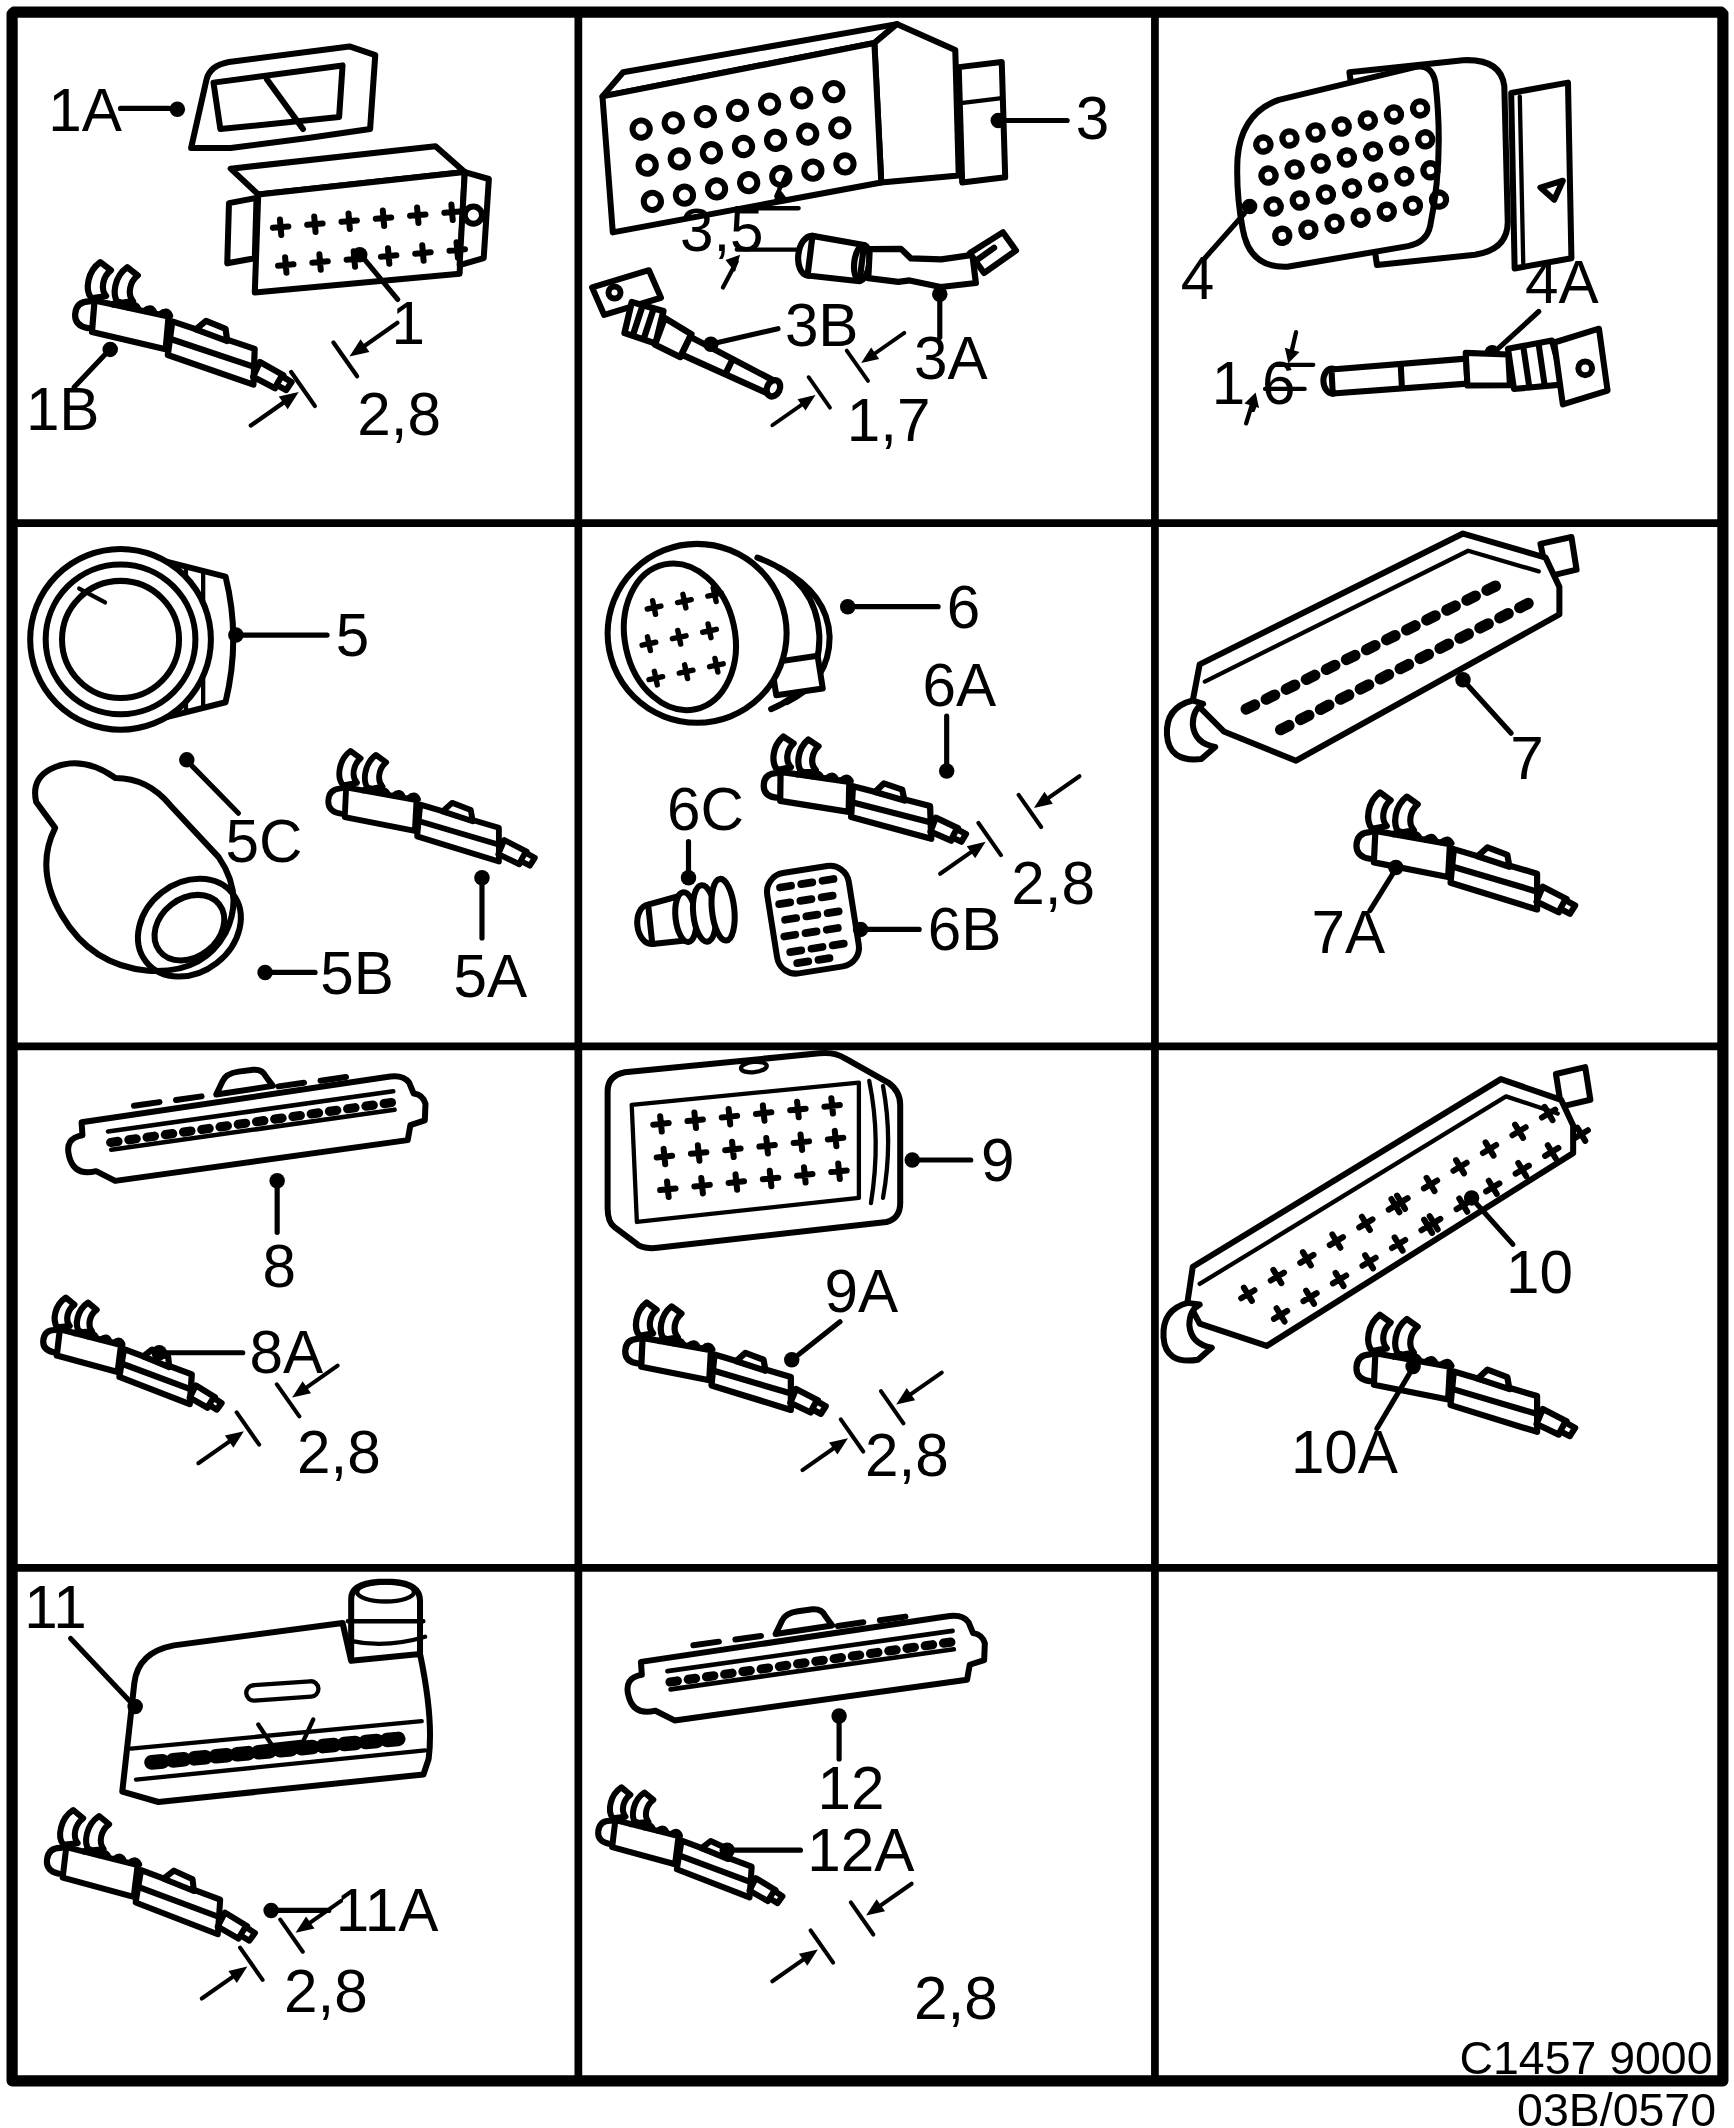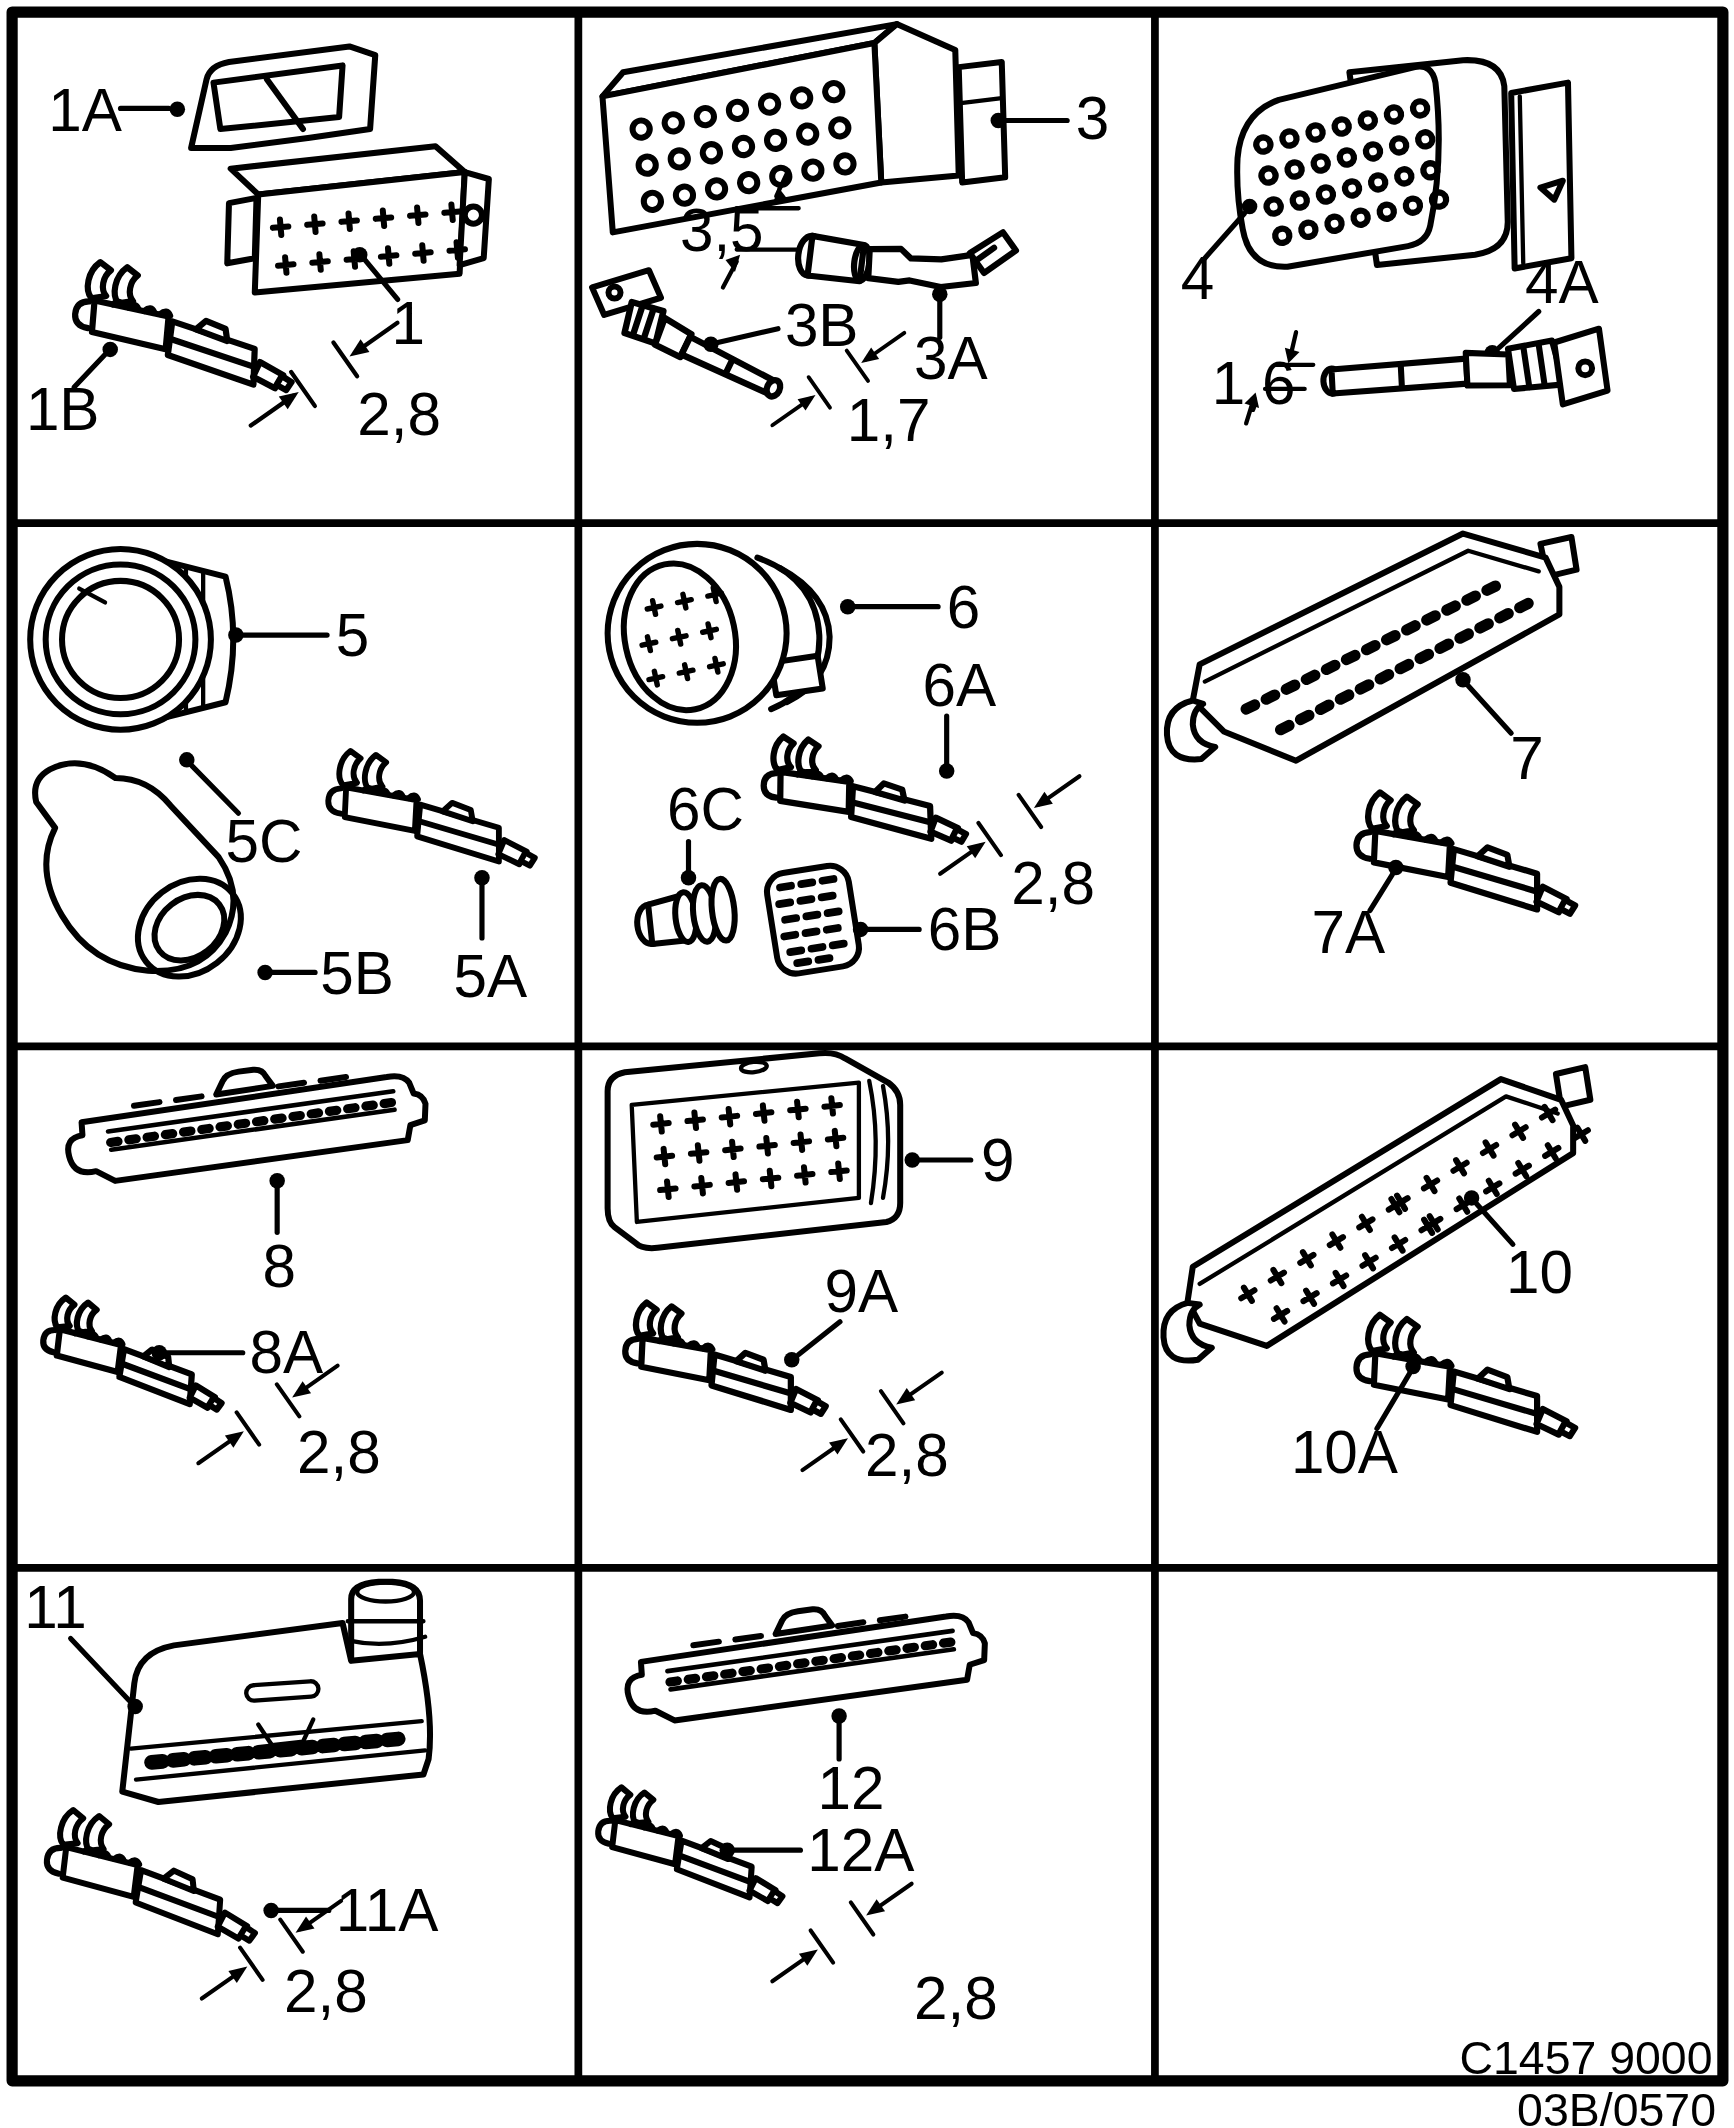--- a/index.html
+++ b/index.html
@@ -1,16 +1,16 @@
 <!DOCTYPE html>
 <html style="font-size:13.8px"><head>
 <meta charset="utf-8">
 <style>
   html,body{margin:0;padding:0;background:#fff;}
-  .page{position:relative;width:1735px;height:2129px;background:#fff;overflow:hidden;}
+  .page{position:relative;width:1735px;height:2129px;background:#fff;overflow:hidden;border-radius:31px;}
   svg{display:block;width:1735px;height:2129px;stroke-linecap:round;stroke-linejoin:round;}
   .s{fill:none;stroke:#000;stroke-width:var(--sw,7);}
   .f{fill:#fff;stroke:#000;stroke-width:var(--sw,7);}
   .thin{stroke-width:5;}
   .ld{fill:none;stroke:#000;stroke-width:6;}
   .grid{fill:none;stroke:#000;stroke-linecap:butt;}
   .dash{fill:none;stroke:#000;stroke-width:13;stroke-dasharray:11 15;}
   .dash2{fill:none;stroke:#000;stroke-width:10;stroke-dasharray:8 12;}
   .dash3{fill:none;stroke:#000;stroke-width:17;stroke-dasharray:13 12;}
   .bar{fill:none;stroke:#000;stroke-width:9;}

